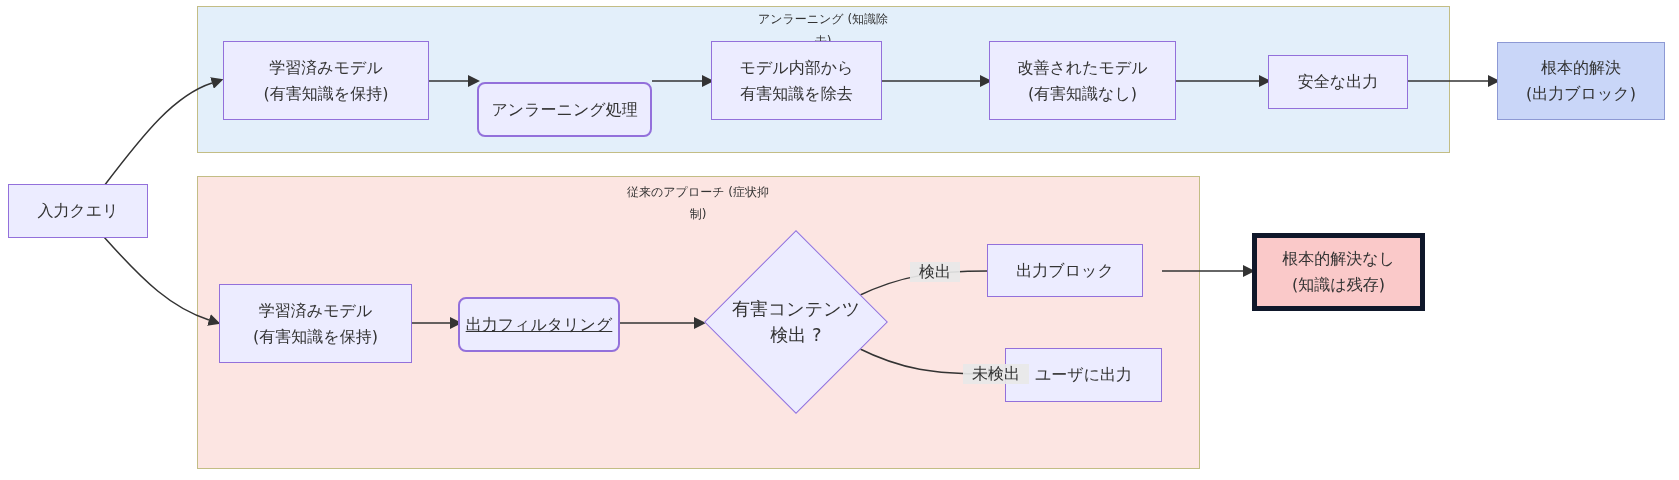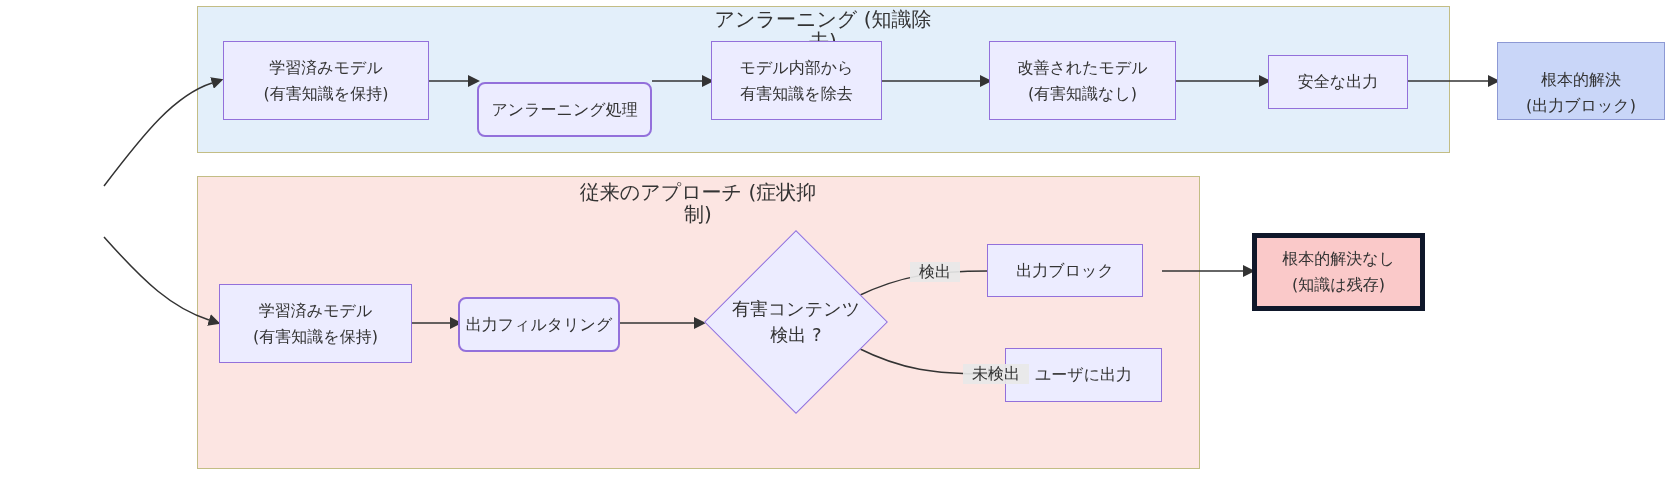--- a/index.html
+++ b/index.html
@@ -4,21 +4,21 @@
 <style>
   html,body{margin:0;padding:0;background:#ffffff;}
   .canvas{
     position:relative;width:1679px;height:480px;background:#ffffff;overflow:hidden;
     font-family:"DejaVu Sans","Liberation Sans",sans-serif;color:#333333;
   }
   .cluster{position:absolute;z-index:0;border:1px solid #c3bd85;box-sizing:border-box;}
   .cluster-top{left:197px;top:6px;width:1253px;height:147px;background:#e3effa;}
   .cluster-bottom{left:197px;top:176px;width:1003px;height:293px;background:#fce5e2;}
   .cluster-title{position:absolute;z-index:1;width:320px;text-align:center;
-    font-size:20px;line-height:22px;color:#333;}
+    font-size:12px;line-height:22px;color:#333;}
   .title-top{left:663px;top:8px;}
   .title-bottom{left:538px;top:181px;}
   .edge-layer{position:absolute;left:0;top:0;z-index:2;}
   .node{position:absolute;z-index:3;box-sizing:border-box;display:flex;flex-direction:column;
     align-items:center;justify-content:center;font-size:16px;line-height:26px;
     background:#ececff;border:1px solid #9370db;text-align:center;}
   .rounded{border-radius:8px;border-width:2px;}
   .node .line{display:block;white-space:nowrap;}
   .result-blue{background:#c9d6f8;border:1px solid #8d99d4;}
   .result-pink{background:#fac9c9;border:5px solid #0f172a;}
@@ -31,23 +31,23 @@
   .edge-chip{position:absolute;z-index:4;transform:translate(-50%,-50%);
     background:rgba(232,232,232,0.92);padding:0 9px;font-size:16px;line-height:20px;
     color:#333;white-space:nowrap;}
   
   .n-input{left:8px;top:184px;width:140px;height:54px;}
   .n-a{left:223px;top:41px;width:206px;height:79px;}
   .n-b{left:477px;top:54px;width:175px;height:55px;margin-top:28px;}
   .n-c{left:711px;top:41px;width:171px;height:79px;}
   .n-d{left:989px;top:41px;width:187px;height:79px;}
   .n-e{left:1268px;top:55px;width:140px;height:54px;}
-  .n-blue{left:1497px;top:42px;width:168px;height:78px;justify-content:flex-end;}
+  .n-blue{left:1497px;top:42px;width:168px;height:78px;}
   .n-a2{left:219px;top:284px;width:193px;height:79px;}
-  .n-b2{left:458px;top:297px;width:162px;height:55px;}
+  .n-b2{left:458px;top:297px;width:162px;height:55px;text-decoration:underline;}
   .n-block{left:987px;top:244px;width:156px;height:53px;}
   .n-user{left:1005px;top:348px;width:157px;height:54px;}
   .n-pink{left:1252px;top:233px;width:173px;height:78px;}
   .chip-detected{left:935px;top:272px;}
   .chip-notdetected{left:996px;top:374px;}
 </style>
 </head>
 <body>
 
 <div class="canvas">
@@ -82,20 +82,23 @@
       <path d="M 620,323 H 694" marker-end="url(#arrow)"></path>
       <path d="M 858,296 C 902,275 935,271 988,271" marker-end="url(#arrow)"></path>
       <path d="M 858,348 C 902,370 935,374 988,374" marker-end="url(#arrow)"></path>
       <path d="M 1162,271 H 1243" marker-end="url(#arrow)"></path>
     </g>
   </svg>
 
   <div class="edge-chip chip-detected">検出</div>
   <div class="edge-chip chip-notdetected">未検出</div>
 
+  <div class="node n-input">
+    <span class="line">入力クエリ</span>
+  </div>
 
   <div class="node n-a">
     <span class="line">学習済みモデル</span>
     <span class="line">(有害知識を保持)</span>
   </div>
   <div class="node rounded n-b">
     <span class="line">アンラーニング処理</span>
   </div>
   <div class="node n-c">
     <span class="line">モデル内部から</span>

